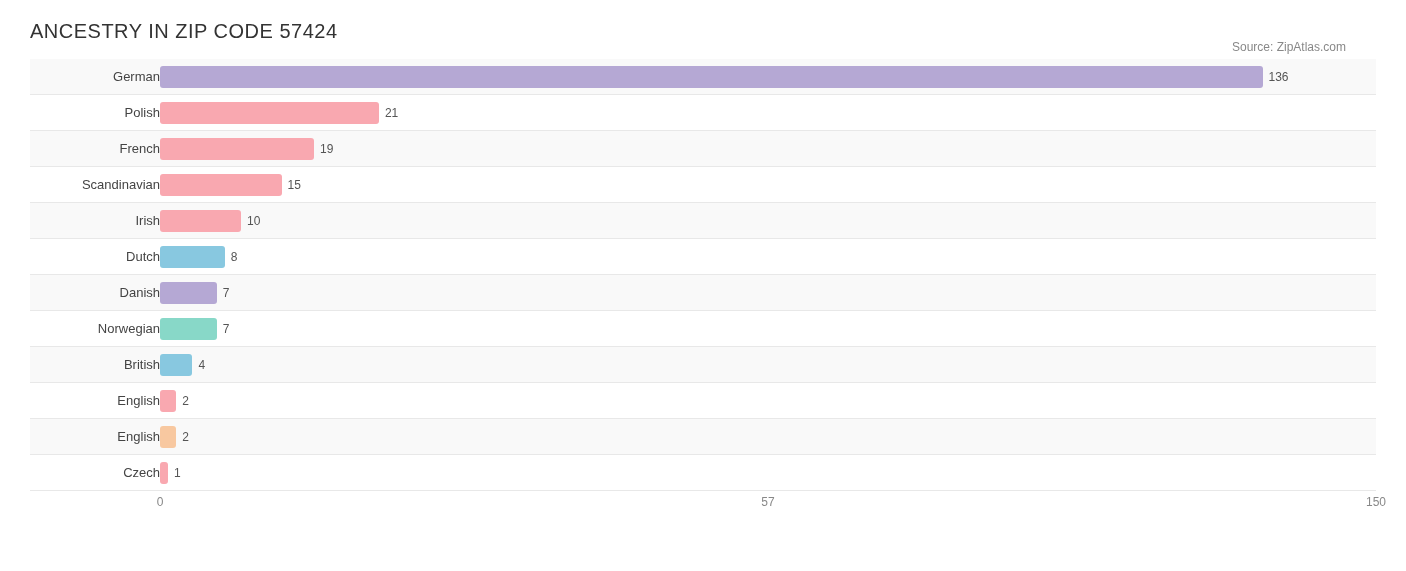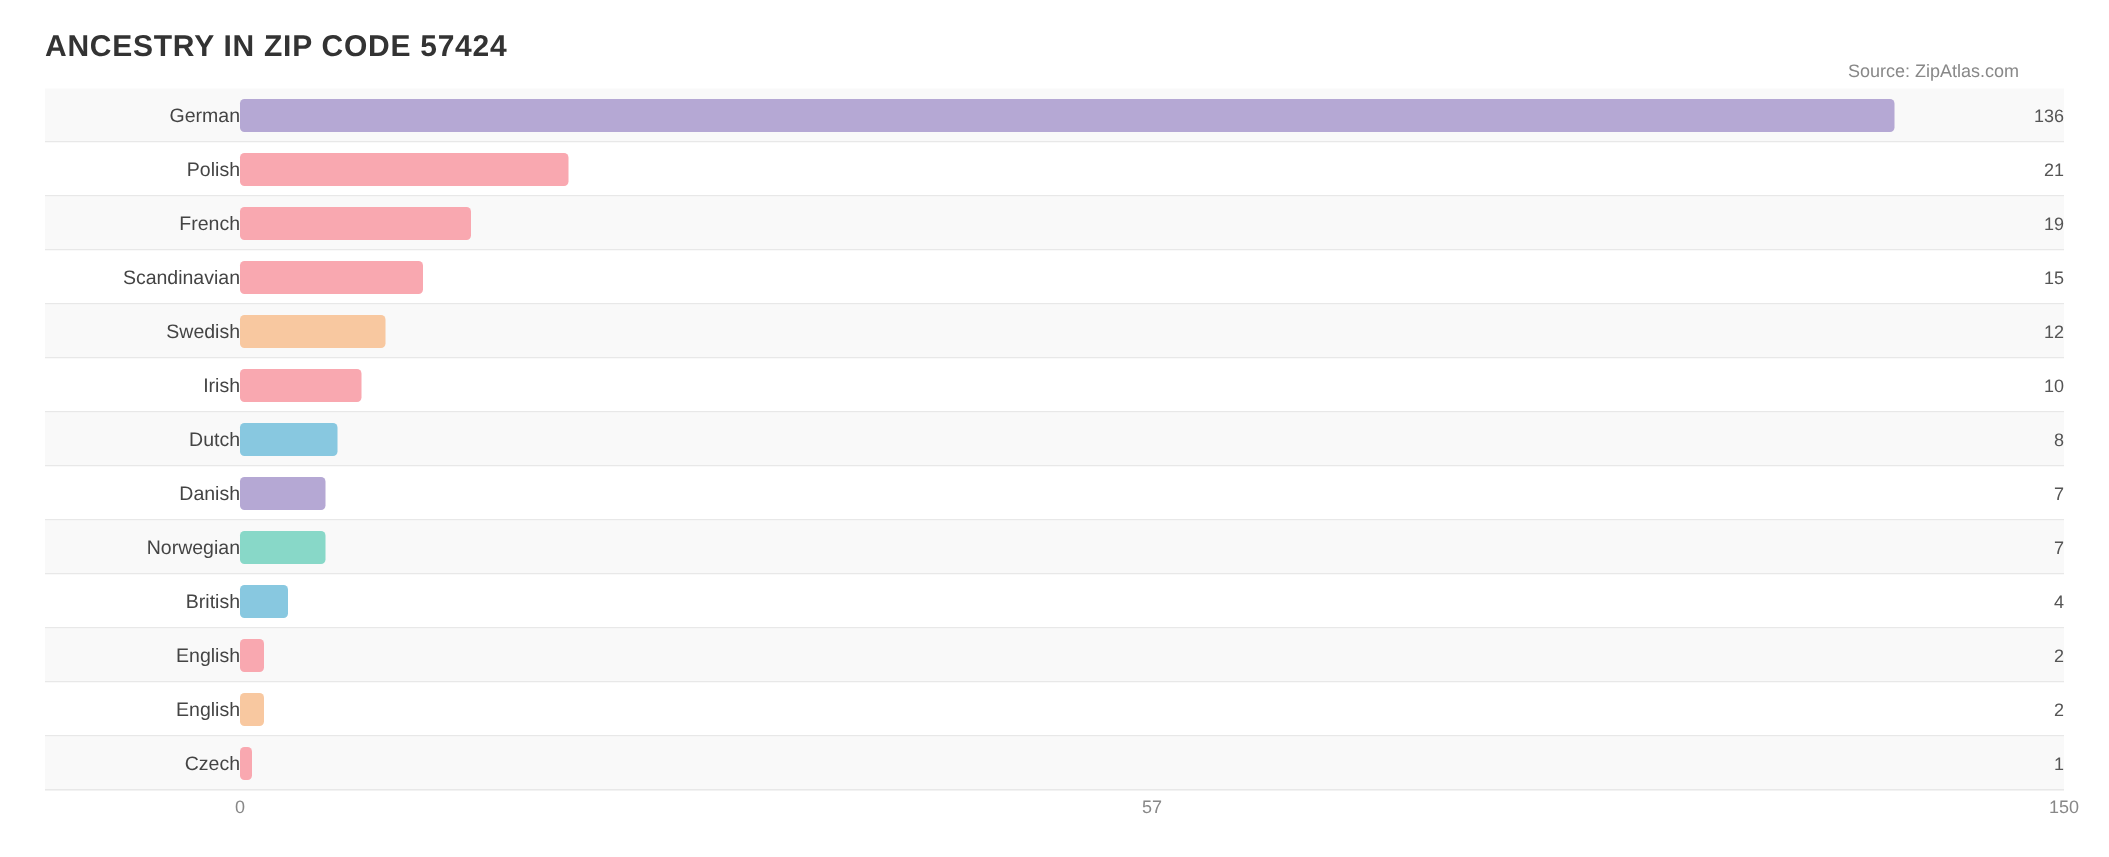--- a/index.html
+++ b/index.html
@@ -5,21 +5,21 @@
     * { box-sizing: border-box; margin: 0; padding: 0; }
     body {
       font-family: Arial, sans-serif;
       background: #fff;
       width: 1406px;
       min-height: 571px;
       padding: 20px 30px 30px 30px;
     }
     .title {
       font-size: 20px;
-      font-weight: 700;
+      font-weight: 400;
       color: #333;
       margin-bottom: 16px;
       letter-spacing: 0.5px;
     }
     .source {
       position: absolute;
       top: 20px;
       right: 30px;
       font-size: 12px;
       color: #888;
@@ -46,21 +46,20 @@
       font-size: 13px;
       color: #444;
       text-align: right;
     }
     .bar-container {
       flex: 1;
       position: relative;
       height: 38px;
       display: flex;
       align-items: center;
-      justify-content: space-between;
     }
     .bar {
       height: 22px;
       border-radius: 3px;
     }
     .bar-value {
       font-size: 12px;
       color: #555;
       margin-left: 6px;
       white-space: nowrap;
@@ -110,27 +109,20 @@
           <div class="bar-container">
             <div class="bar" style="width: 12.6667%; background-color: rgb(249, 168, 176);"></div>
             <div class="bar-value">19</div>
           </div>
         </div>
         <div class="bar-row">
           <div class="label">Scandinavian</div>
           <div class="bar-container">
             <div class="bar" style="width: 10%; background-color: rgb(249, 168, 176);"></div>
             <div class="bar-value">15</div>
-          </div>
-        </div>
-        <div class="bar-row">
-          <div class="label">Swedish</div>
-          <div class="bar-container">
-            <div class="bar" style="width: 8%; background-color: rgb(248, 200, 160);"></div>
-            <div class="bar-value">12</div>
           </div>
         </div>
         <div class="bar-row">
           <div class="label">Irish</div>
           <div class="bar-container">
             <div class="bar" style="width: 6.66667%; background-color: rgb(249, 168, 176);"></div>
             <div class="bar-value">10</div>
           </div>
         </div>
         <div class="bar-row">

